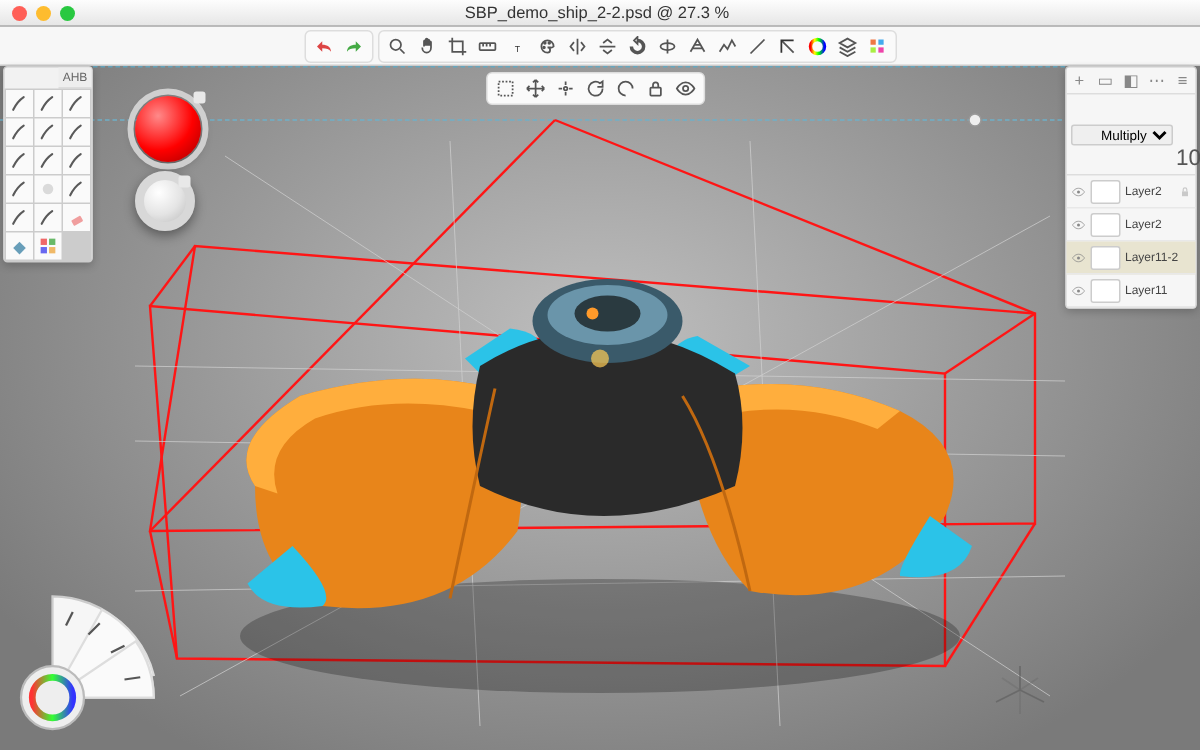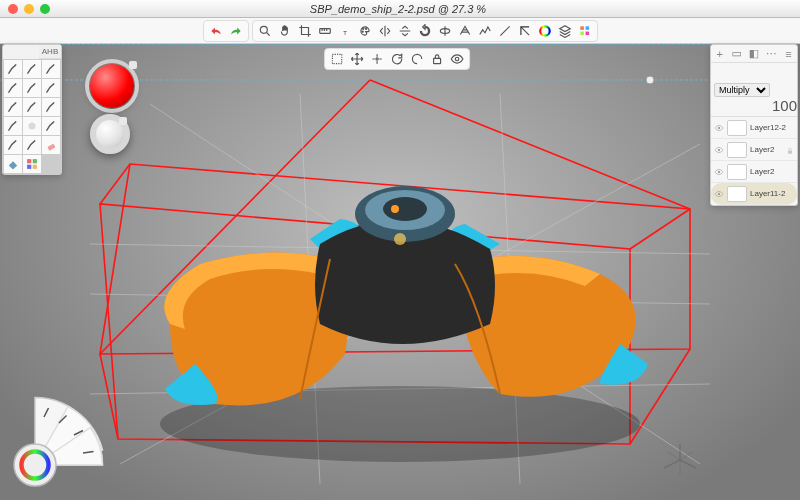--- a/index.html
+++ b/index.html
@@ -4,21 +4,21 @@
 <style>
 *{box-sizing:border-box;margin:0;padding:0;font-family:-apple-system,BlinkMacSystemFont,sans-serif;font-size:10px;}
 body{width:800px;height:500px;background:#888;overflow:hidden;position:relative;}
 
 .titlebar{height:18px;background:linear-gradient(#fdfdfd,#e6e6e6);border-bottom:1px solid #bbb;display:flex;align-items:center;position:relative;}
 .traffic{display:flex;gap:6px;padding-left:8px;}
 .tl{width:10px;height:10px;border-radius:50%;}
 .tl.red{background:#ff5f57;}
 .tl.yel{background:#febc2e;}
 .tl.grn{background:#28c840;}
-.title{position:absolute;left:0;right:4px;text-align:center;color:#333;font-size:11px;pointer-events:none;font-style:italic;}
+.title{position:absolute;left:0;right:4px;text-align:center;color:#333;font-size:11px;pointer-events:none;}
 
 .tbwrap{height:26px;background:#f7f7f7;border-bottom:1px solid #ccc;display:flex;align-items:center;justify-content:center;gap:3px;padding:0 4px;}
 .tbgrp{display:flex;align-items:center;gap:2px;padding:1px 3px;border:1px solid #ddd;border-radius:4px;background:#fafafa;}
 .tbtn{width:18px;height:18px;display:flex;align-items:center;justify-content:center;border-radius:3px;color:#555;}
 .tbtn svg{width:14px;height:14px;}
 
 .tbwrap2{position:absolute;top:48px;left:50%;transform:translateX(-52%);height:22px;display:flex;gap:3px;z-index:50;}
 
 .canvas{position:absolute;top:44px;left:0;right:0;bottom:0;background:radial-gradient(ellipse at 50% 40%,#bfbfbf 0%,#7a7a7a 85%);overflow:hidden;}
 .canvas svg{position:absolute;top:0;left:0;}
@@ -33,24 +33,24 @@
 .puck{width:44px;height:44px;border-radius:50%;position:relative;margin-bottom:6px;box-shadow:0 3px 8px rgba(0,0,0,.4);}
 .puck.red{background:radial-gradient(circle at 35% 30%,#ff8a8a,#ff0000 55%,#a00000);}
 .puck.white{background:radial-gradient(circle at 35% 30%,#fff,#e4e4e4 55%,#bdbdbd);border:6px solid #d8d8d8;width:40px;height:40px;}
 .puck .ring{position:absolute;inset:-5px;border:4px solid #cfcfcf;border-radius:50%;}
 .puck .dot{position:absolute;width:8px;height:8px;top:-3px;right:-3px;background:#e8e8e8;border-radius:2px;}
 
 .layers{position:absolute;top:44px;right:2px;width:88px;background:#f6f6f6;border:1px solid #ccc;border-radius:3px;z-index:60;box-shadow:0 2px 6px rgba(0,0,0,.2);}
 .lhdr{height:18px;display:flex;align-items:center;border-bottom:1px solid #ddd;}
 .lhdr .lbtn{flex:1;text-align:center;color:#888;font-size:11px;}
 .lopts{display:flex;align-items:center;padding:2px 3px;gap:2px;border-bottom:1px solid #ddd;}
-.lopts select{flex:1;font-size:9px;height:14px;border:1px solid #ccc;border-radius:2px;}
+.lopts select{flex:1;font-size:9px;height:14px;border:1px solid #ccc;border-radius:2px;padding-left:15px;}
 .lopts .opv{width:22px;font-size:15px;color:#555;margin-top:32px;}
 .layer{display:flex;align-items:center;padding:2px 3px;border-bottom:1px solid #e8e8e8;gap:3px;min-height:22px;}
-.layer.sel{background:#e8e4d0;border-radius:10px;}
+.layer.sel{background:#e8e4d0;}
 .lvis{width:10px;height:10px;}
 .lthumb{width:20px;height:16px;background:#fff;border:1px solid #ccc;border-radius:2px;flex-shrink:0;}
 .lname{flex:1;font-size:8px;color:#444;overflow:hidden;white-space:nowrap;}
 .llock{width:8px;height:8px;opacity:.4;}
 
 .mmenu{position:absolute;bottom:-40px;left:-40px;width:150px;height:150px;z-index:70;}
 .mmenu svg{width:100%;height:100%;}
 
 .navg{position:absolute;bottom:20px;right:100px;width:40px;height:40px;z-index:55;opacity:.5;}
 .navg svg{width:100%;height:100%;}
@@ -402,28 +402,20 @@
     <div class="lbtn">▭</div>
     <div class="lbtn">◧</div>
     <div class="lbtn">⋯</div>
     <div class="lbtn">≡</div>
   </div>
   <div class="lopts">
     <select><option>Multiply</option></select>
     <span class="opv">100</span>
   </div>
   <div id="layer-list">
-      <div class="layer">
-        <span class="lvis"><svg viewBox="0 0 20 20" width="10" height="10">
-            <path d="M2 10s3-5 8-5 8 5 8 5-3 5-8 5-8-5-8-5z" fill="none" stroke="#888" stroke-width="1"></path>
-            <circle cx="10" cy="10" r="2" fill="#888"></circle>
-          </svg></span>
-        <div class="lthumb"></div>
-        <span class="lname">Layer12-2</span>
-      </div>
       <div class="layer">
         <span class="lvis"><svg viewBox="0 0 20 20" width="10" height="10">
             <path d="M2 10s3-5 8-5 8 5 8 5-3 5-8 5-8-5-8-5z" fill="none" stroke="#888" stroke-width="1"></path>
             <circle cx="10" cy="10" r="2" fill="#888"></circle>
           </svg></span>
         <div class="lthumb"></div>
         <span class="lname">Layer2</span>
         <span class="llock"><svg viewBox="0 0 20 20" width="8" height="8">
             <rect x="5" y="9" width="10" height="8" fill="#888"></rect>
             <path d="M7 9V6a3 3 0 016 0v3" fill="none" stroke="#888" stroke-width="2"></path>
@@ -437,20 +429,28 @@
         <div class="lthumb"></div>
         <span class="lname">Layer2</span>
       </div>
       <div class="layer sel">
         <span class="lvis"><svg viewBox="0 0 20 20" width="10" height="10">
             <path d="M2 10s3-5 8-5 8 5 8 5-3 5-8 5-8-5-8-5z" fill="none" stroke="#888" stroke-width="1"></path>
             <circle cx="10" cy="10" r="2" fill="#888"></circle>
           </svg></span>
         <div class="lthumb"></div>
         <span class="lname">Layer11-2</span>
+      </div>
+      <div class="layer">
+        <span class="lvis"><svg viewBox="0 0 20 20" width="10" height="10">
+            <path d="M2 10s3-5 8-5 8 5 8 5-3 5-8 5-8-5-8-5z" fill="none" stroke="#888" stroke-width="1"></path>
+            <circle cx="10" cy="10" r="2" fill="#888"></circle>
+          </svg></span>
+        <div class="lthumb"></div>
+        <span class="lname">Layer11</span>
       </div>
     </div>
 </div>
 
 <div class="mmenu">
   <svg viewBox="0 0 100 100">
     <path d="M50 50 L50 5 A45 45 0 0 1 95 50 Z" fill="#f6f6f6" stroke="#ccc"></path>
     <path d="M50 50 L72 11 A45 45 0 0 1 95 40 Z" fill="#fafafa" stroke="#ddd"></path>
     <path d="M50 50 L87 25 A45 45 0 0 1 95 50 Z" fill="#fafafa" stroke="#ddd"></path>
     <g stroke="#555" stroke-width="1" fill="none">

